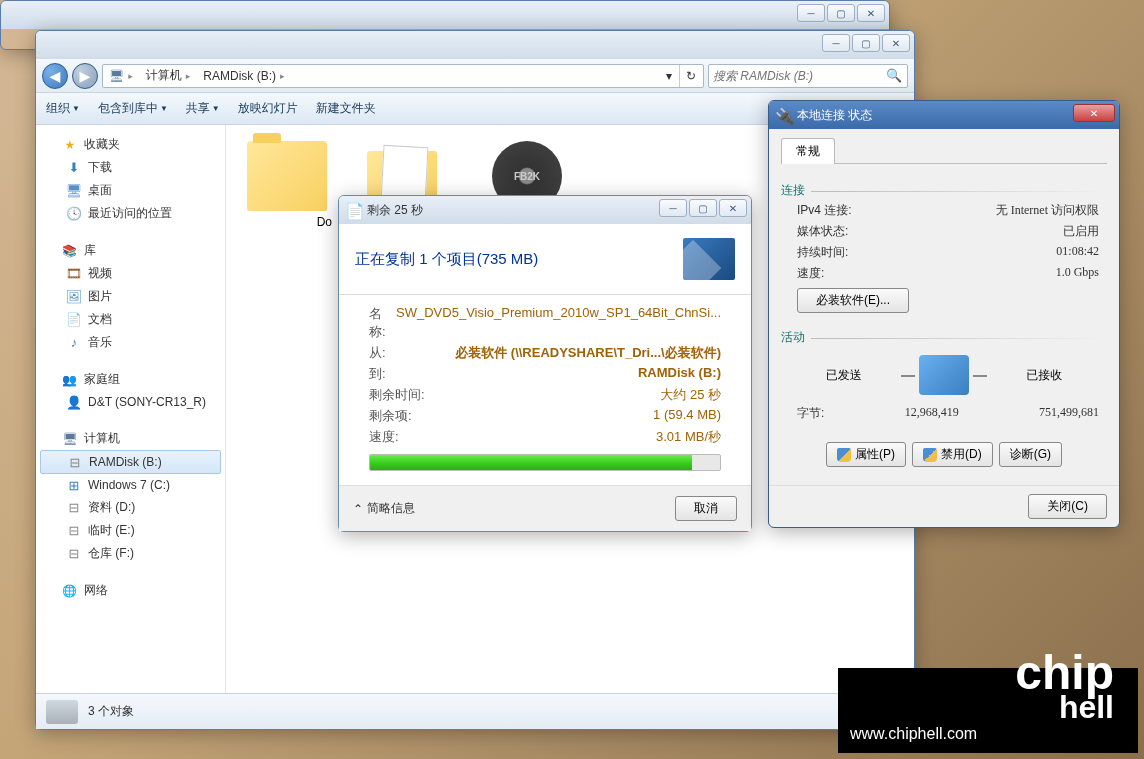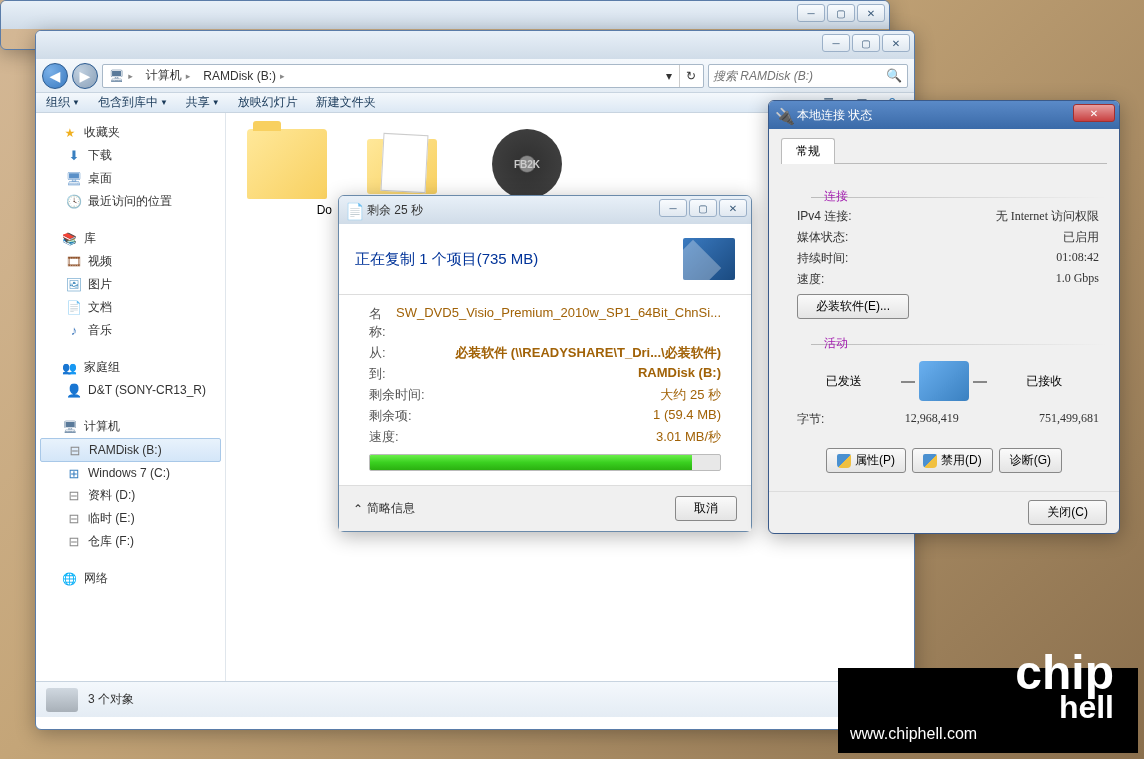--- a/index.html
+++ b/index.html
@@ -24,21 +24,21 @@
 .nav-row { height: 34px; background: linear-gradient(to bottom, #f4f8fc, #e4ecf4); display: flex; align-items: center; padding: 0 6px; gap: 4px; border-bottom: 1px solid #c8d4e0; }
 .navbtn { width: 26px; height: 26px; border-radius: 50%; background: radial-gradient(circle at 30% 30%, #7ab0e8, #3a7ac0); border: 1px solid #2a5a90; display: flex; align-items: center; justify-content: center; color: #fff; font-size: 14px; cursor: pointer; }
 .navbtn.fwd { background: radial-gradient(circle at 30% 30%, #c0d0e0, #8aa0b8); }
 .breadcrumb { flex: 1; height: 24px; background: #fff; border: 1px solid #a8b8c8; border-radius: 2px; display: flex; align-items: center; overflow: hidden; }
 .crumb { padding: 0 6px; font-size: 12px; color: #333; border-right: 1px solid transparent; display: flex; align-items: center; height: 100%; cursor: pointer; }
 .crumb .sep { margin-left: 4px; color: #888; font-size: 9px; }
 .searchbox { width: 200px; height: 24px; background: #fff; border: 1px solid #a8b8c8; border-radius: 2px; display: flex; align-items: center; padding: 0 4px; }
 .searchbox input { border: none; outline: none; flex: 1; font-size: 12px; color: #888; font-style: italic; background: transparent; }
 .searchbox .sicon { color: #4a7ab0; font-size: 13px; }
 
-.toolbar { height: 20px; background: linear-gradient(to bottom, #f4f8fc, #dce8f4); display: flex; align-items: center; padding: 0 10px; gap: 18px; border-bottom: 1px solid #c8d4e0; font-size: 12px; color: #1a3a5a; }
+.toolbar { height: 32px; background: linear-gradient(to bottom, #f4f8fc, #dce8f4); display: flex; align-items: center; padding: 0 10px; gap: 18px; border-bottom: 1px solid #c8d4e0; font-size: 12px; color: #1a3a5a; }
 .toolbar .tbtn { cursor: pointer; display: flex; align-items: center; gap: 2px; }
 .toolbar .tbtn .dd { font-size: 8px; }
 .toolbar .spacer { flex: 1; }
 .toolbar .viewbtns { display: flex; gap: 6px; }
 .toolbar .vbtn { width: 24px; height: 20px; border: 1px solid transparent; display: flex; align-items: center; justify-content: center; color: #3a5a7a; cursor: pointer; }
 
 .explorer-body { display: flex; height: calc(100% - 28px - 34px - 32px - 36px); }
 .sidebar { width: 190px; background: #fff; border-right: 1px solid #e0e6ec; padding: 8px 0; overflow-y: auto; font-size: 12px; }
 .side-group { margin-bottom: 14px; }
 .side-head { display: flex; align-items: center; gap: 6px; padding: 3px 10px; color: #333; cursor: pointer; }
@@ -77,24 +77,24 @@
 .copy-footer { background: #f0f0f0; padding: 10px 14px; display: flex; align-items: center; justify-content: space-between; border-top: 1px solid #ddd; }
 .copy-footer .more { font-size: 12px; color: #333; cursor: pointer; display: flex; align-items: center; gap: 4px; }
 .btn { padding: 3px 18px; font-size: 12px; background: linear-gradient(to bottom, #fafafa, #e4e4e4); border: 1px solid #888; border-radius: 3px; cursor: pointer; }
 
 
 #win-net { left: 768px; top: 100px; width: 352px; background: #f0f0f0; border: 1px solid #3a5a8a; }
 #win-net .titlebar { background: linear-gradient(to bottom, #5a8ac8, #3a6aa8); color: #fff; }
 #win-net .titlebar .title { color: #fff; }
 #win-net .wbtn.close { background: linear-gradient(to bottom,#e8a0a0,#c84040); color:#fff; border-color:#a03030; width: 42px; }
 .net-body { padding: 8px 12px 12px; font-size: 12px; }
-.tab-strip { display: flex; border-bottom: 1px solid #bbb; margin-bottom: 24px; }
+.tab-strip { display: flex; border-bottom: 1px solid #bbb; margin-bottom: 18px; }
 .tab { padding: 4px 14px; background: #fff; border: 1px solid #bbb; border-bottom: none; border-radius: 3px 3px 0 0; font-size: 12px; cursor: pointer; position: relative; top: 1px; }
 .net-section { margin-bottom: 12px; }
-.net-section .shead { font-size: 12px; color: #a21caf; margin-bottom: 6px; margin-left: 43px; }
+.net-section .shead { font-size: 12px; color: #0f766e; margin-bottom: 6px; }
 .net-section .sline { height: 1px; background: linear-gradient(to right, #bbb, transparent); margin-bottom: 8px; margin-left: 30px; margin-top: -14px; }
 .net-row { display: flex; justify-content: space-between; padding: 2px 8px 2px 16px; font-size: 12px; }
 .net-row .nlbl { color: #333; }
 .net-row .nval { color: #333; font-family: Liberation Serif, serif; font-size: 12px; }
 .net-btnrow { padding: 4px 16px; }
 .activity { display: flex; align-items: center; justify-content: space-around; padding: 8px 16px; }
 .activity .mid { width: 50px; height: 40px; background: linear-gradient(135deg,#6ab0f0,#3a80c0); border-radius: 4px; position: relative; }
 .activity .mid::before, .activity .mid::after { content: ""; position: absolute; width: 14px; height: 2px; background: #888; top: 50%; }
 .activity .mid::before { left: -18px; }
 .activity .mid::after { right: -18px; }

